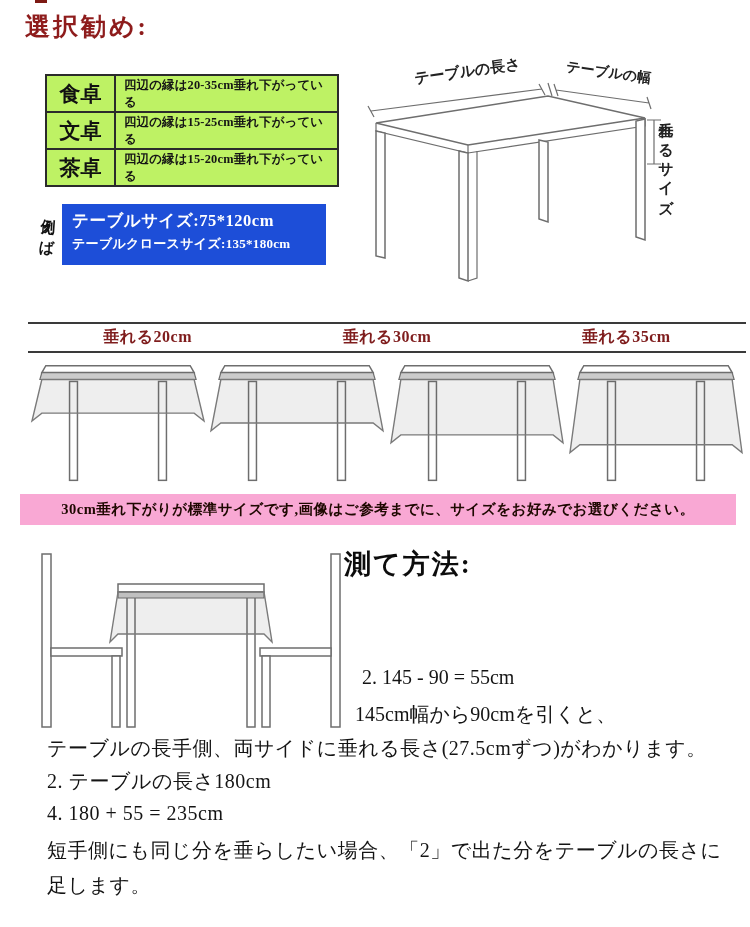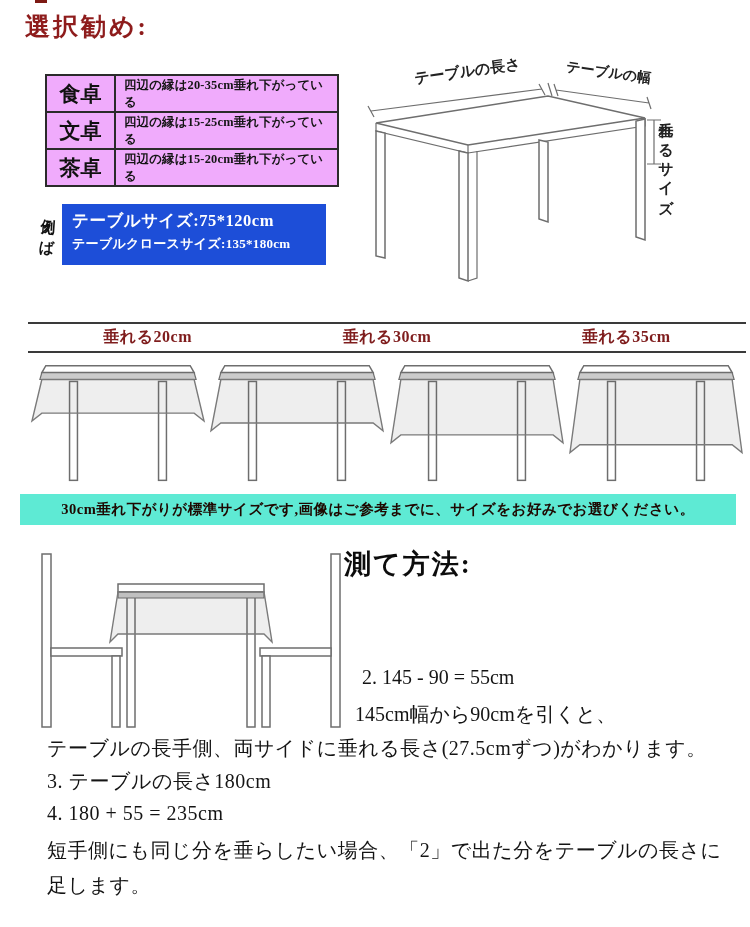--- a/index.html
+++ b/index.html
@@ -11,21 +11,21 @@
   }
   .frag{ position:absolute; top:0; left:35px; width:12px; height:3px; background:#7d1a14; }
 
   .title{
     position:absolute; top:10px; left:25px;
     font-size:25px; font-weight:bold; color:#8e1c1c; letter-spacing:3px;
   }
 
   
   .spec{ position:absolute; top:74px; left:45px; border-collapse:collapse; }
-  .spec td{ border:2px solid #2b2b2b; background:#f0abfc; }
+  .spec td{ border:2px solid #2b2b2b; background:#bef264; }
   .spec .c1{ width:69px; height:37px; text-align:center; font-size:21px; font-weight:bold; color:#111; }
   .spec .c2{ width:223px; padding:0 4px 0 8px; font-size:12.4px; font-weight:bold; color:#151515; letter-spacing:0.2px; }
 
   
   .example-label{
     position:absolute; top:207px; left:39px; width:18px;
     writing-mode:vertical-rl; text-orientation:upright;
     font-size:15px; font-weight:bold; color:#111; letter-spacing:2px;
     transform:rotate(4deg);
   }
@@ -52,21 +52,21 @@
   }
   .band .cell{ flex:1; text-align:center; font-size:16px; font-weight:bold; color:#7f1d1d; letter-spacing:0.5px; }
   .figrow{
     position:absolute; top:357px; left:28px; width:718px; height:132px; display:flex;
   }
   .figrow .fig{ flex:1; display:flex; justify-content:center; }
 
   
   .notice{
     position:absolute; top:494px; left:20px; width:716px; height:31px;
-    background:#5eead4; color:#1e0800; font-size:14.5px; font-weight:bold;
+    background:#f9a8d4; color:#1e0800; font-size:14.5px; font-weight:bold;
     text-align:center; line-height:31px; letter-spacing:0.5px; z-index:2;
   }
 
   .bottom-drawing{ position:absolute; top:540px; left:14px; z-index:1; }
 
   .measure-heading{
     position:absolute; top:546px; left:344px; font-size:27px; font-weight:bold;
     color:#0c0c0c; letter-spacing:2px; z-index:1;
   }
   .step{ position:absolute; font-size:20px; color:#141414; z-index:1; white-space:nowrap; }
@@ -217,18 +217,18 @@
       <path class="cloth" d="M104,52 L96,102 L104,94 L250,94 L258,102 L250,52 Z"></path>
     </svg>
   </div>
 
   <div class="measure-heading">測て方法:</div>
 
   <div class="step step2">2. 145 - 90 = 55cm</div>
   <div class="step step3">145cm幅から90cmを引くと、</div>
 
   <div class="bodyline b1">テーブルの長手側、両サイドに垂れる長さ(27.5cmずつ)がわかります。</div>
-  <div class="bodyline b2">3. テーブルの長さ180cm</div>
+  <div class="bodyline b2">2. テーブルの長さ180cm</div>
   <div class="bodyline b3">4. 180 + 55 = 235cm</div>
   <div class="bodyline b4">短手側にも同じ分を垂らしたい場合、「2」で出た分をテーブルの長さに</div>
   <div class="bodyline b5">足します。</div>
 
 </div>
 
 </body></html>

